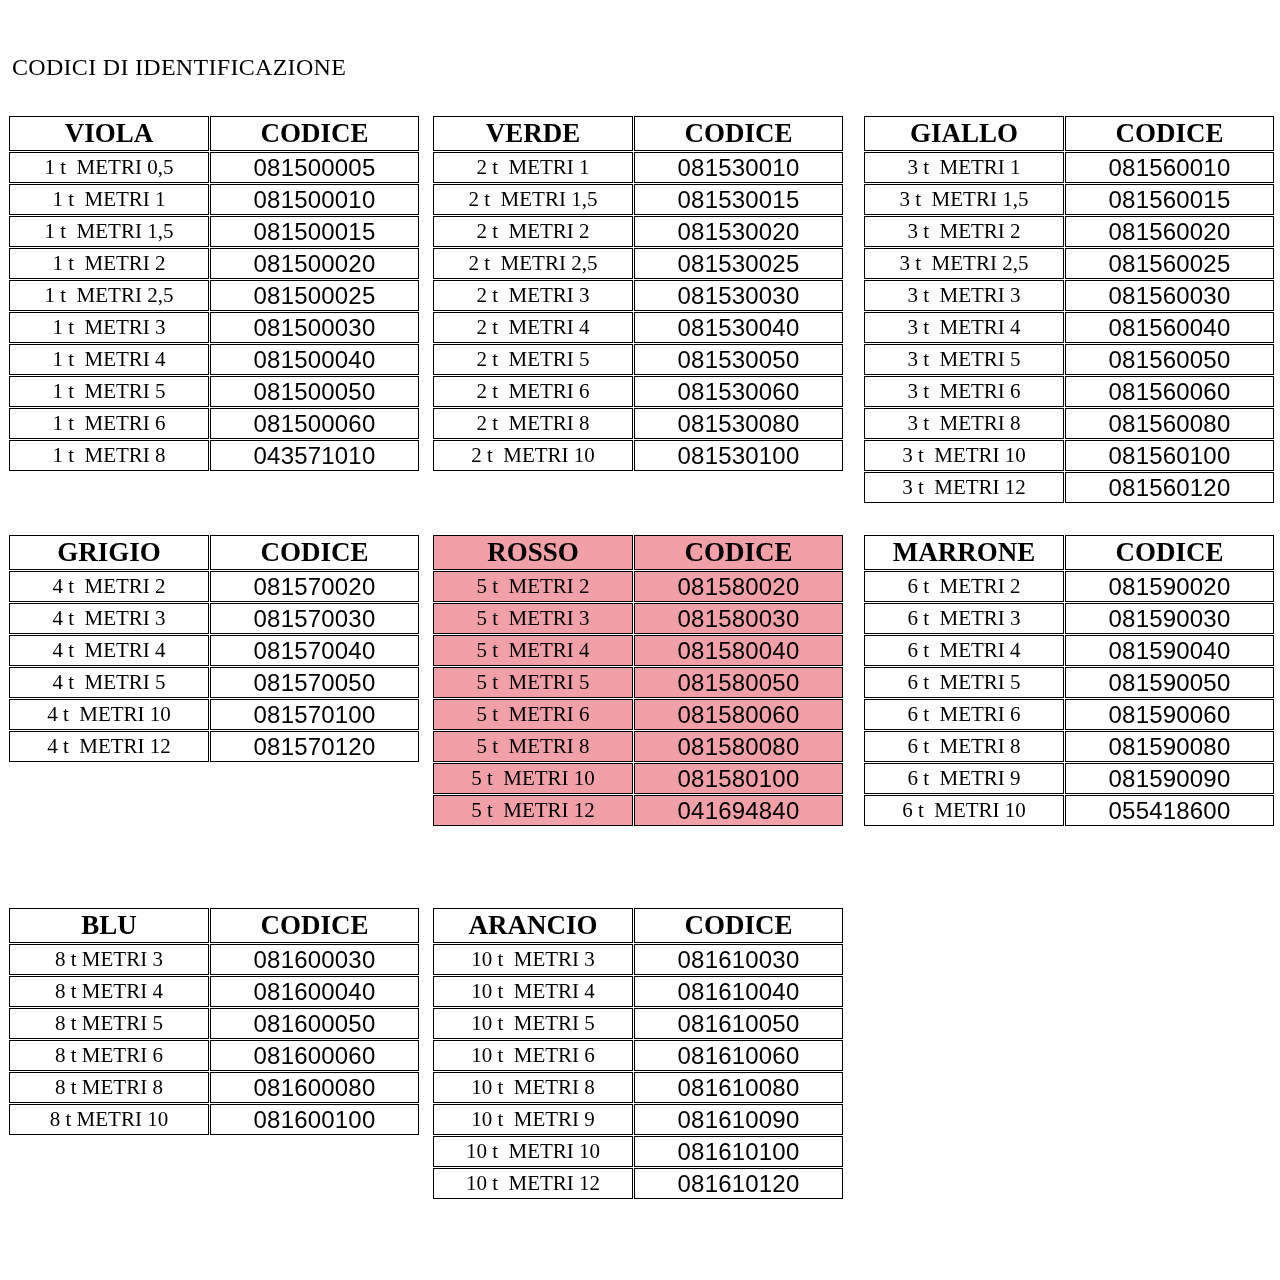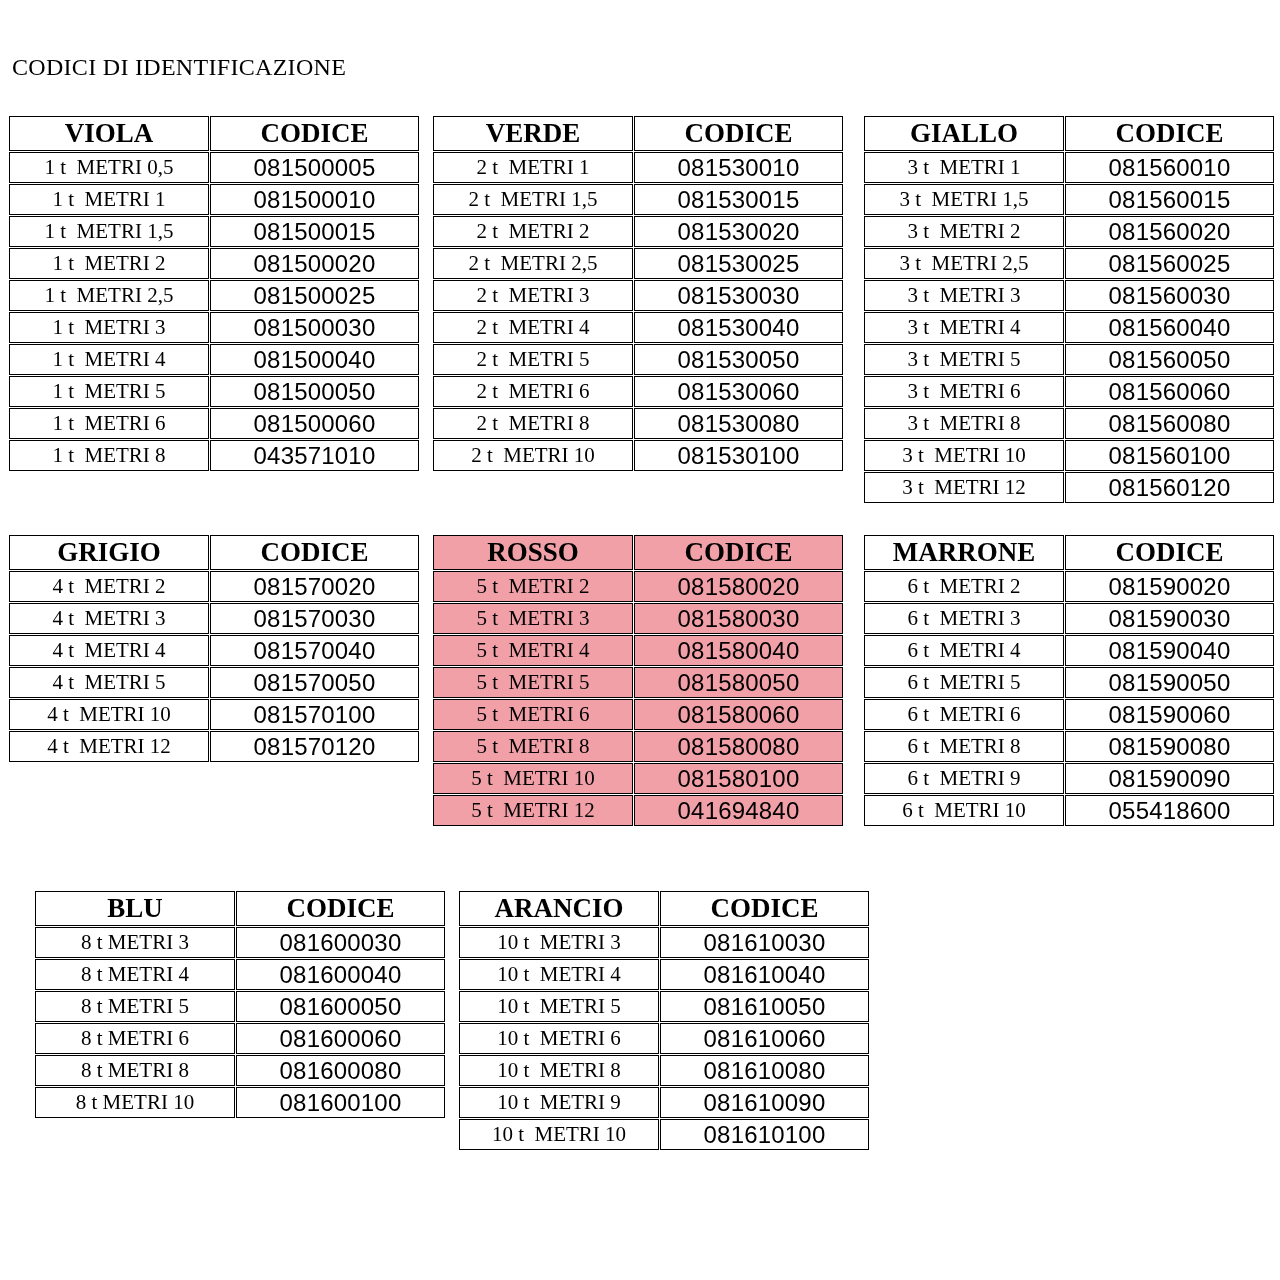--- a/index.html
+++ b/index.html
@@ -24,21 +24,21 @@
     font-size: 24px;
     letter-spacing: 0.3px;
     color: #000000;
   }
   .band {
     display: flex;
     align-items: flex-start;
   }
   #band-0 { margin-top: 34px; }
   #band-1 { margin-top: 30px; }
-  #band-2 { margin-top: 63px; padding-left: 26px; }
+  #band-2 { margin-top: 80px; }
 
   table.code-table {
     border-collapse: separate;
     border-spacing: 1px;
     background: #ffffff;
   }
   .band > table:nth-of-type(1) { margin-left: 8px;  }
   .band > table:nth-of-type(2) { margin-left: 12px; }
   .band > table:nth-of-type(3) { margin-left: 19px; }
 
@@ -421,16 +421,20 @@
             <td class="code-cell">081610080</td>
           </tr>
           <tr>
             <td class="size-cell">10 t  METRI 9</td>
             <td class="code-cell">081610090</td>
           </tr>
           <tr>
             <td class="size-cell">10 t  METRI 10</td>
             <td class="code-cell">081610100</td>
           </tr>
+          <tr>
+            <td class="size-cell">10 t  METRI 12</td>
+            <td class="code-cell">081610120</td>
+          </tr>
         </tbody>
       </table>
     </div>
 </div>
 
 </body></html>

